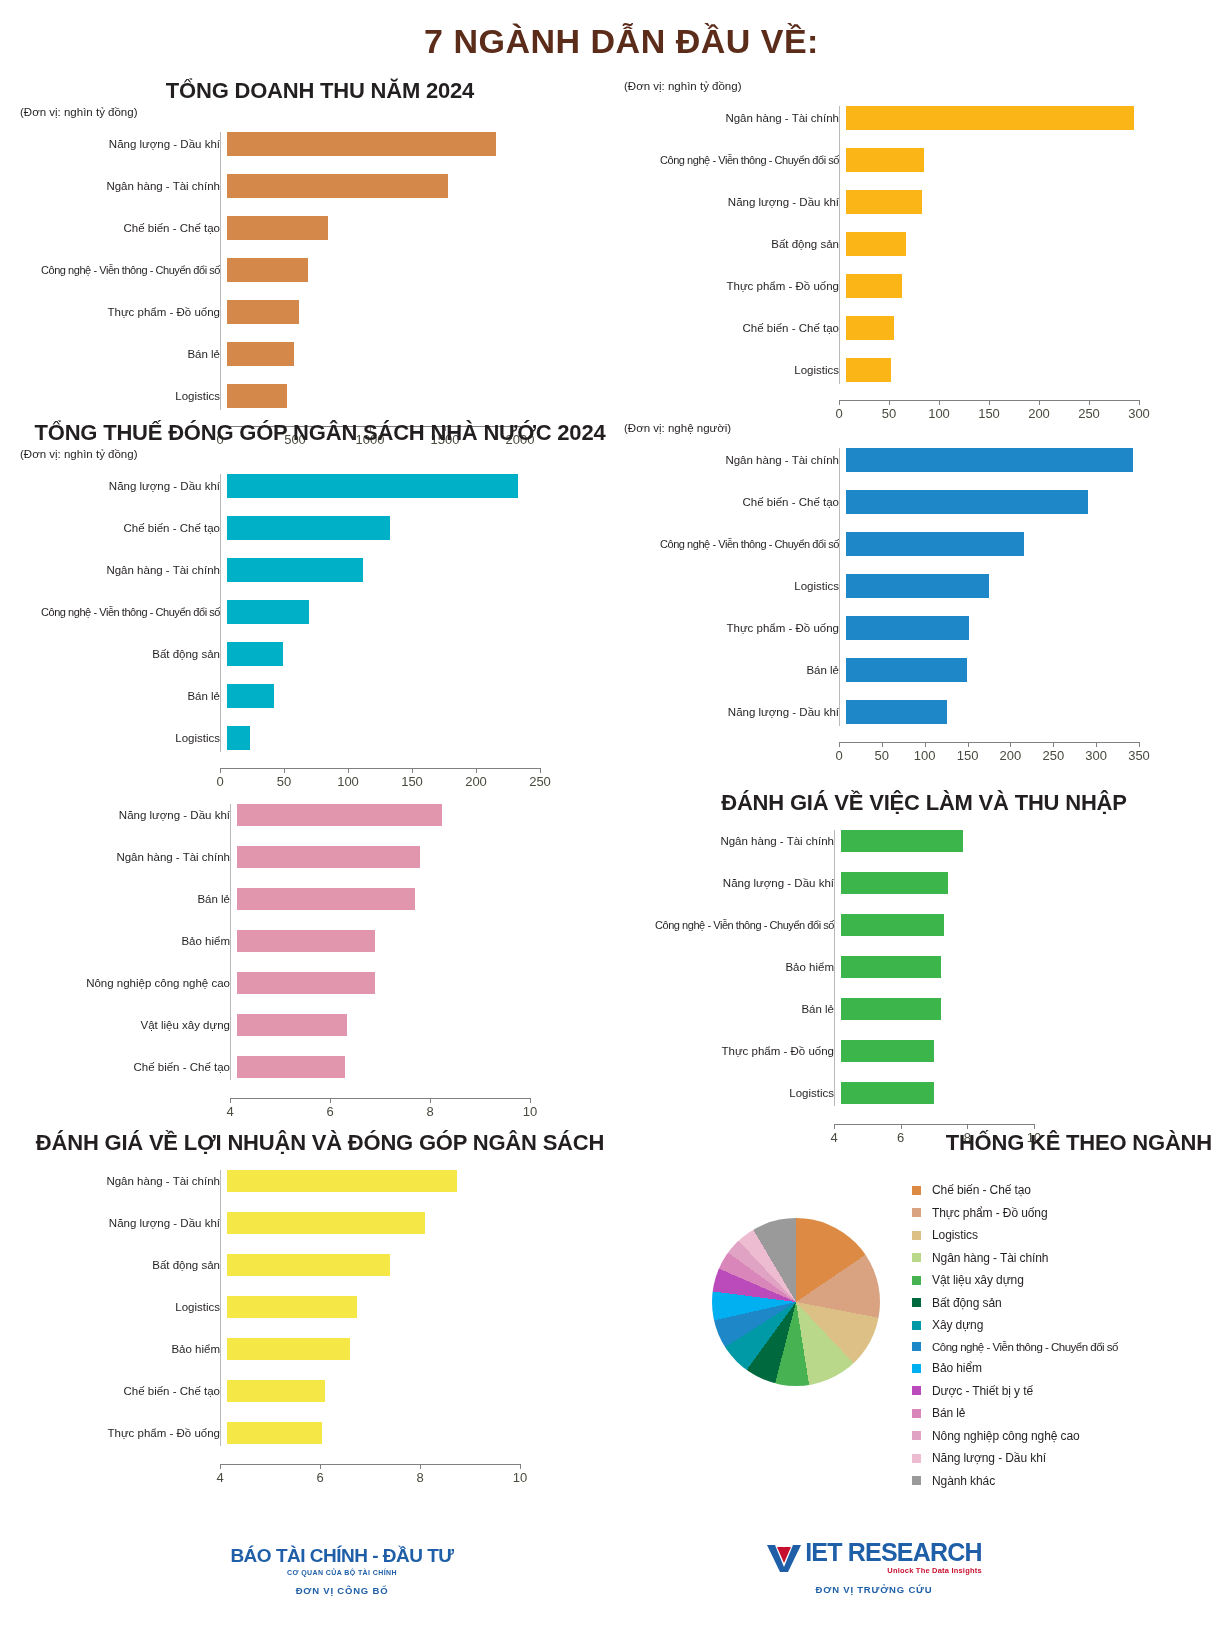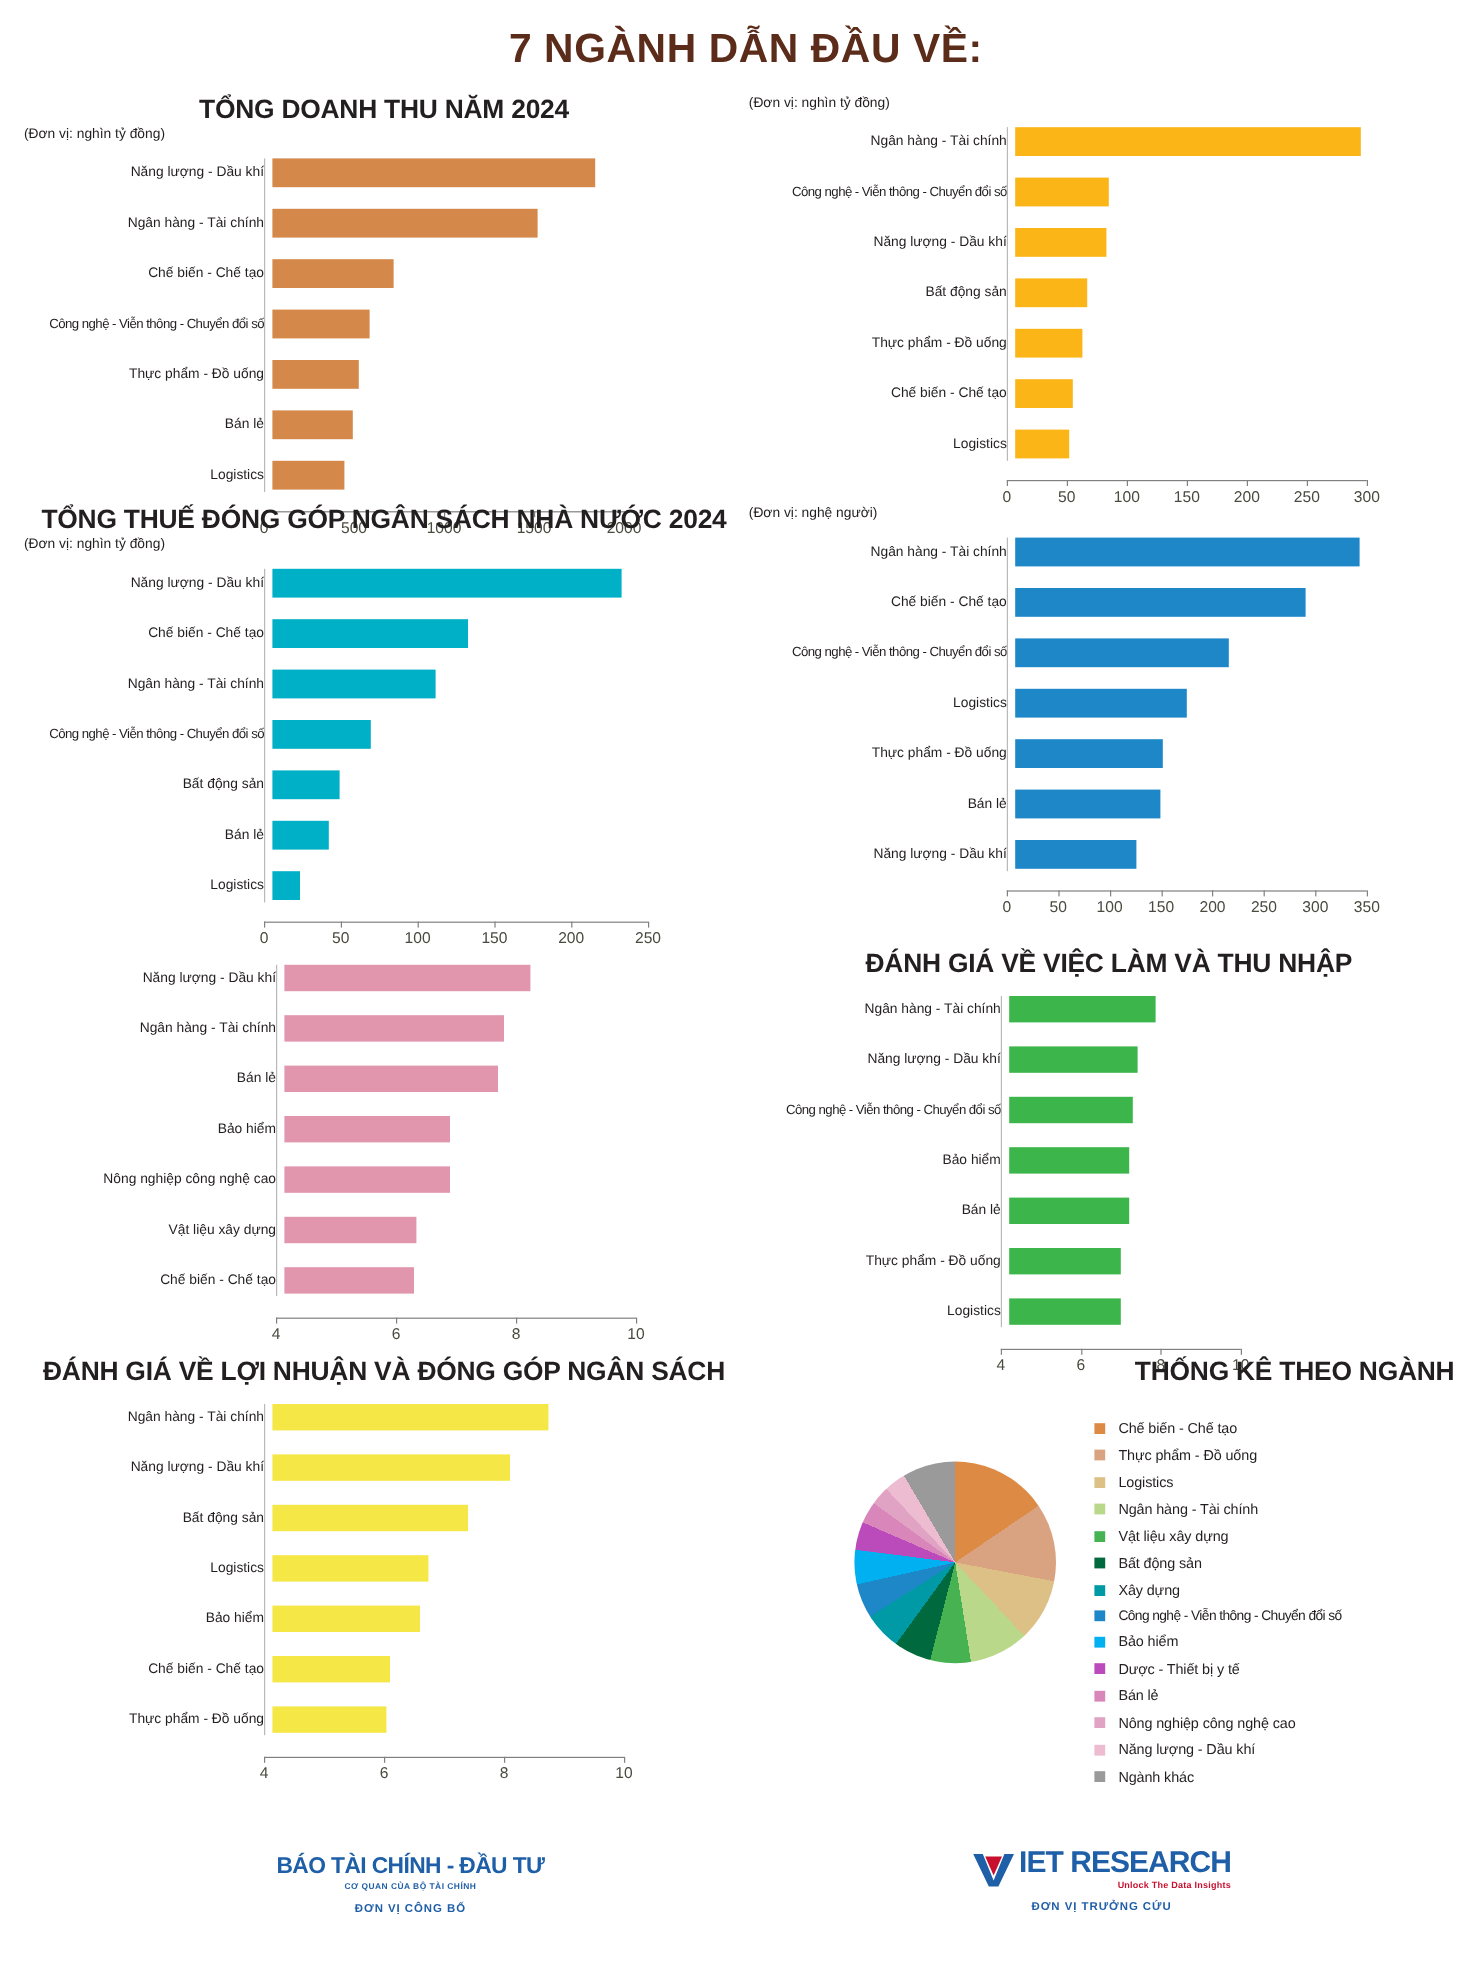--- a/index.html
+++ b/index.html
@@ -595,21 +595,21 @@
         <span class="legend-label">Ngành khác</span>
       </div>
     </div>
 
   <div class="footer-block" style="left:165px;top:1545px;width:330px;">
     <div class="logo1">BÁO TÀI CHÍNH - ĐẦU TƯ</div>
     <div class="logo1sub">CƠ QUAN CỦA BỘ TÀI CHÍNH</div>
     <div class="unit">ĐƠN VỊ CÔNG BỐ</div>
   </div>
 
-  <div class="footer-block" style="left:736px;top:1540px;width:340px;">
+  <div class="footer-block" style="left:692px;top:1540px;width:340px;">
     <div class="vr-wrap">
       <div class="vr-mark">
         <svg width="36" height="30" viewBox="0 0 36 30" xmlns="http://www.w3.org/2000/svg">
           <path d="M1 2 L9 2 L18 24 L27 2 L35 2 L22 29 L14 29 Z" fill="#1f5fa8"></path>
           <path d="M11 4 L18 20 L25 4 Z" fill="#c8102e"></path>
         </svg>
       </div>
       <div>
         <div class="vr-text">IET RESEARCH</div>
         <div class="vr-tag">Unlock The Data Insights</div>

